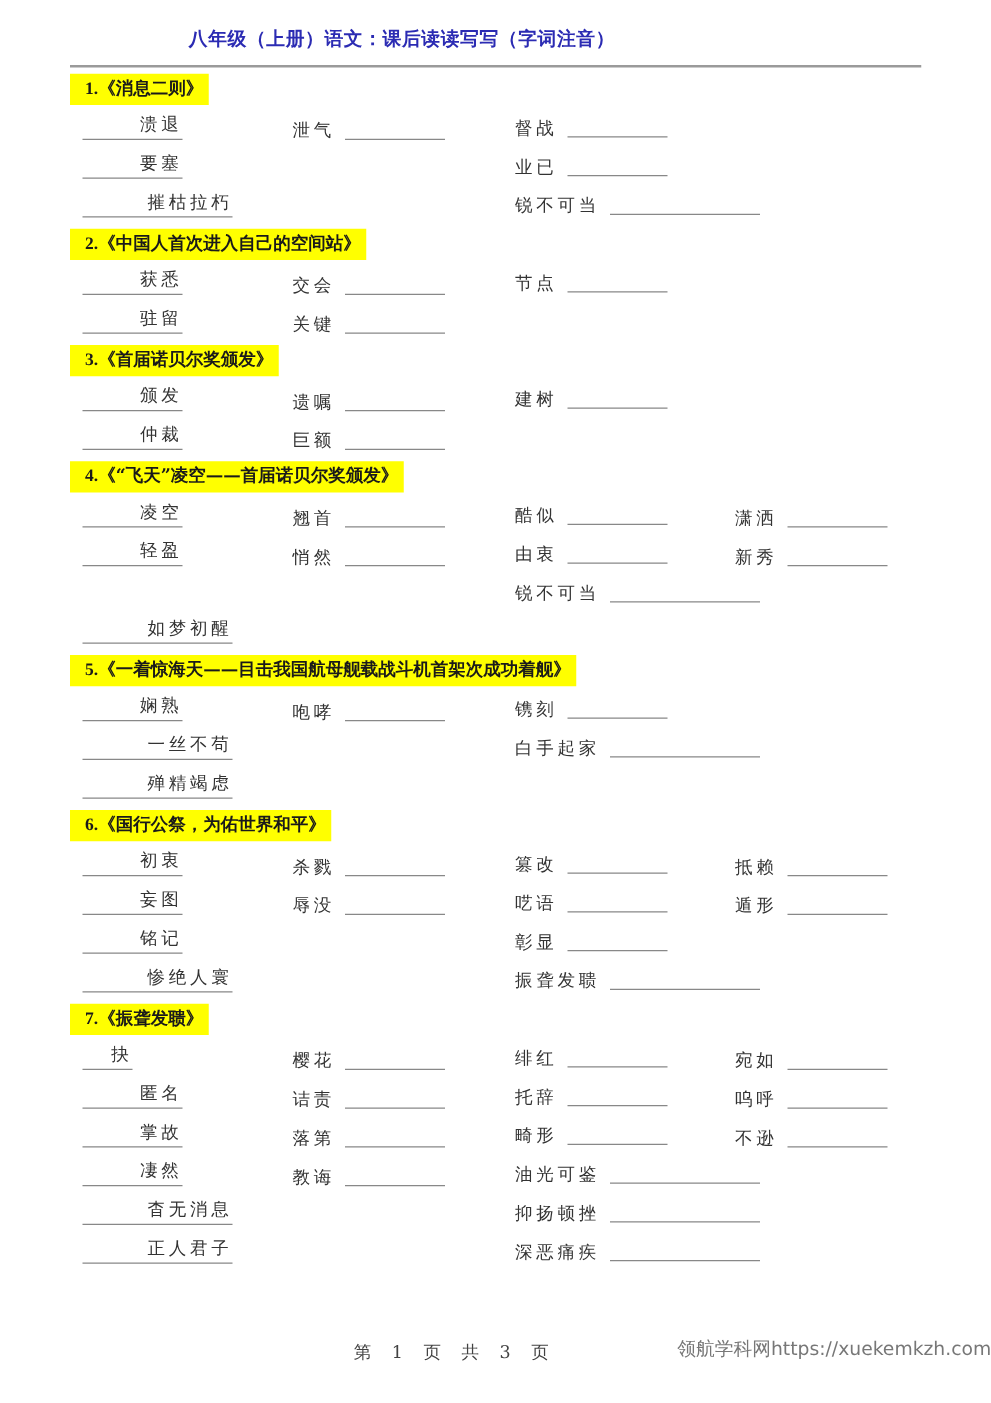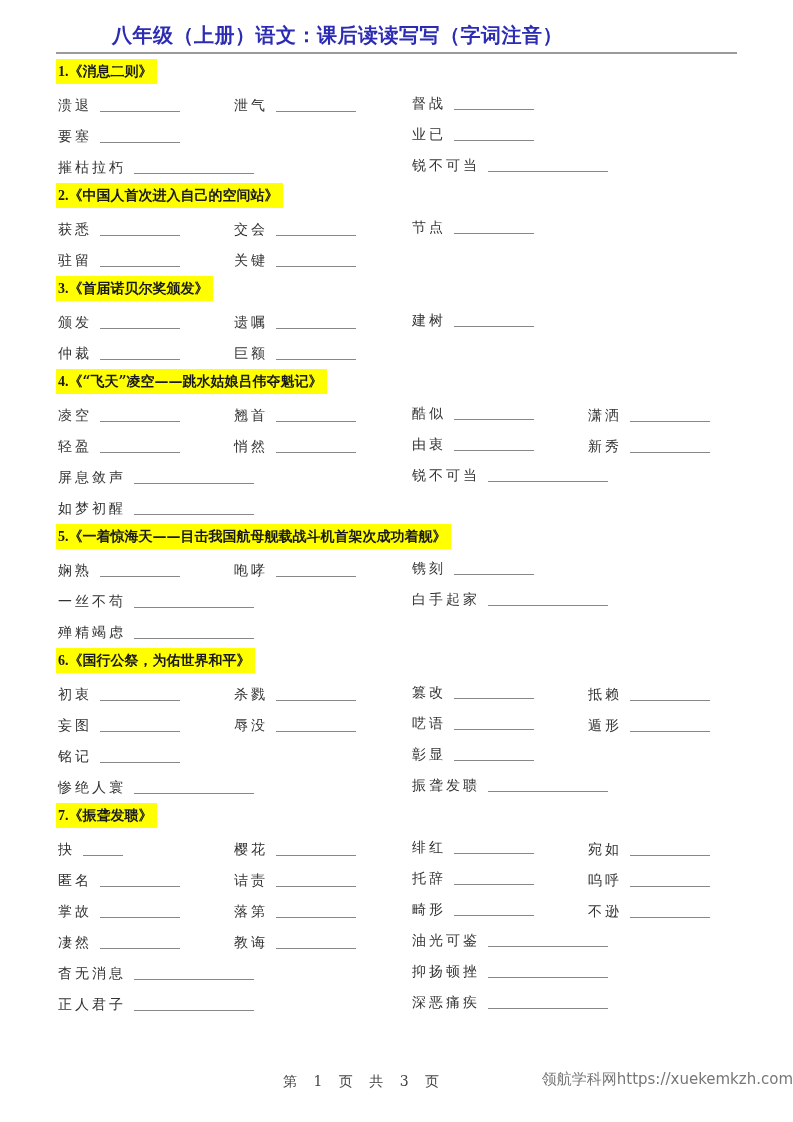--- a/index.html
+++ b/index.html
@@ -1,33 +1,33 @@
 <!DOCTYPE html>
 <html><head>
 <meta charset="utf-8">
 <style>
   html, body { margin: 0; padding: 0; background: #ffffff; }
   body { width: 793px; height: 1122px; position: relative; overflow: hidden;
          font-family: "DejaVu Serif", "Liberation Serif", serif; color: #222; }
-  .header-title { position: absolute; top: 22px; left: 16px; width: 643px; text-align: center;
-         font-family: "DejaVu Sans", "Liberation Sans", sans-serif; font-size: 20px; font-weight: bold;
+  .header-title { position: absolute; top: 22px; left: 0; width: 643px; text-align: center;
+         font-family: "DejaVu Sans", "Liberation Sans", sans-serif; font-size: 15px; font-weight: bold;
          color: #2b2bb3; letter-spacing: 0.5px; }
   .header-rule { position: absolute; top: 52px; left: 56px; width: 681px; height: 2px; background: #9a9a9a; }
   .content { position: absolute; top: 59px; left: 56px; width: 690px; }
   .section-title { display: inline-block; background: #ffff00; font-weight: bold; font-size: 14px;
-         color: #1a1a1a; padding: 1px 4px 2px 2px; height: 22px; line-height: 22px; margin-bottom: 6px; }
+         color: #1a1a1a; padding: 1px 4px 2px 12px; height: 22px; line-height: 22px; margin-bottom: 6px; }
   .section-title .num { font-family: "Liberation Serif", serif; }
   .row { position: relative; height: 31px; }
   .item { position: absolute; top: 0; height: 25px; display: flex; align-items: flex-end; }
   .word { font-size: 14px; color: #333; letter-spacing: 3px; line-height: 20px; }
   .blank { display: inline-block; border-bottom: 1px solid #888; height: 16px; margin-left: 8px; margin-bottom: 3px; }
   .blank.short { width: 80px; }
   .blank.long { width: 120px; }
   .blank.tiny { width: 40px; }
-  .col0 { left: 2px; } .col1 { left: 178px; } .col2 { left: 356px; align-items: center; } .col3 { left: 532px; }
+  .col0 { left: 2px; flex-direction: column; } .col1 { left: 178px; } .col2 { left: 356px; align-items: center; } .col3 { left: 532px; }
   .footer { position: absolute; top: 1070px; left: 0; width: 793px; text-align: center; }
   .footer .watermark { font-family: "DejaVu Sans", "Liberation Sans", sans-serif; font-size: 15px; color: #777;
          position: absolute; left: 0; width: 793px; top: 0; text-align: right; }
   .footer .pagenum { font-family: "DejaVu Serif", serif; font-size: 14px; color: #222;
          position: absolute; left: 0; width: 728px; top: 3px; letter-spacing: 6px; opacity: 0.85; }
 </style>
 </head>
 <body>
 
 <div class="header-title">八年级（上册）语文：课后读读写写（字词注音）</div>
@@ -105,21 +105,21 @@
       </div><div class="row">
         <div class="item col0">
           <span class="word">仲裁</span>
           <span class="blank short"></span>
         </div>
         <div class="item col1">
           <span class="word">巨额</span>
           <span class="blank short"></span>
         </div>
       </div></div>
-    <div><div class="section-title"><span class="num">4.</span><span>《“飞天”凌空——跳水姑娘吕伟夺魁记》</span></div><div class="row">
+    <div><div class="section-title"><span class="num">4.</span><span>《“飞天”凌空——首届诺贝尔奖颁发》</span></div><div class="row">
         <div class="item col0">
           <span class="word">凌空</span>
           <span class="blank short"></span>
         </div>
         <div class="item col1">
           <span class="word">翘首</span>
           <span class="blank short"></span>
         </div>
         <div class="item col2">
           <span class="word">酷似</span>
@@ -140,24 +140,20 @@
         </div>
         <div class="item col2">
           <span class="word">由衷</span>
           <span class="blank short"></span>
         </div>
         <div class="item col3">
           <span class="word">新秀</span>
           <span class="blank short"></span>
         </div>
       </div><div class="row">
-        <div class="item col0">
-          <span class="word">屏息敛声</span>
-          <span class="blank long"></span>
-        </div>
         <div class="item col2">
           <span class="word">锐不可当</span>
           <span class="blank long"></span>
         </div>
       </div><div class="row">
         <div class="item col0">
           <span class="word">如梦初醒</span>
           <span class="blank long"></span>
         </div>
       </div></div>

